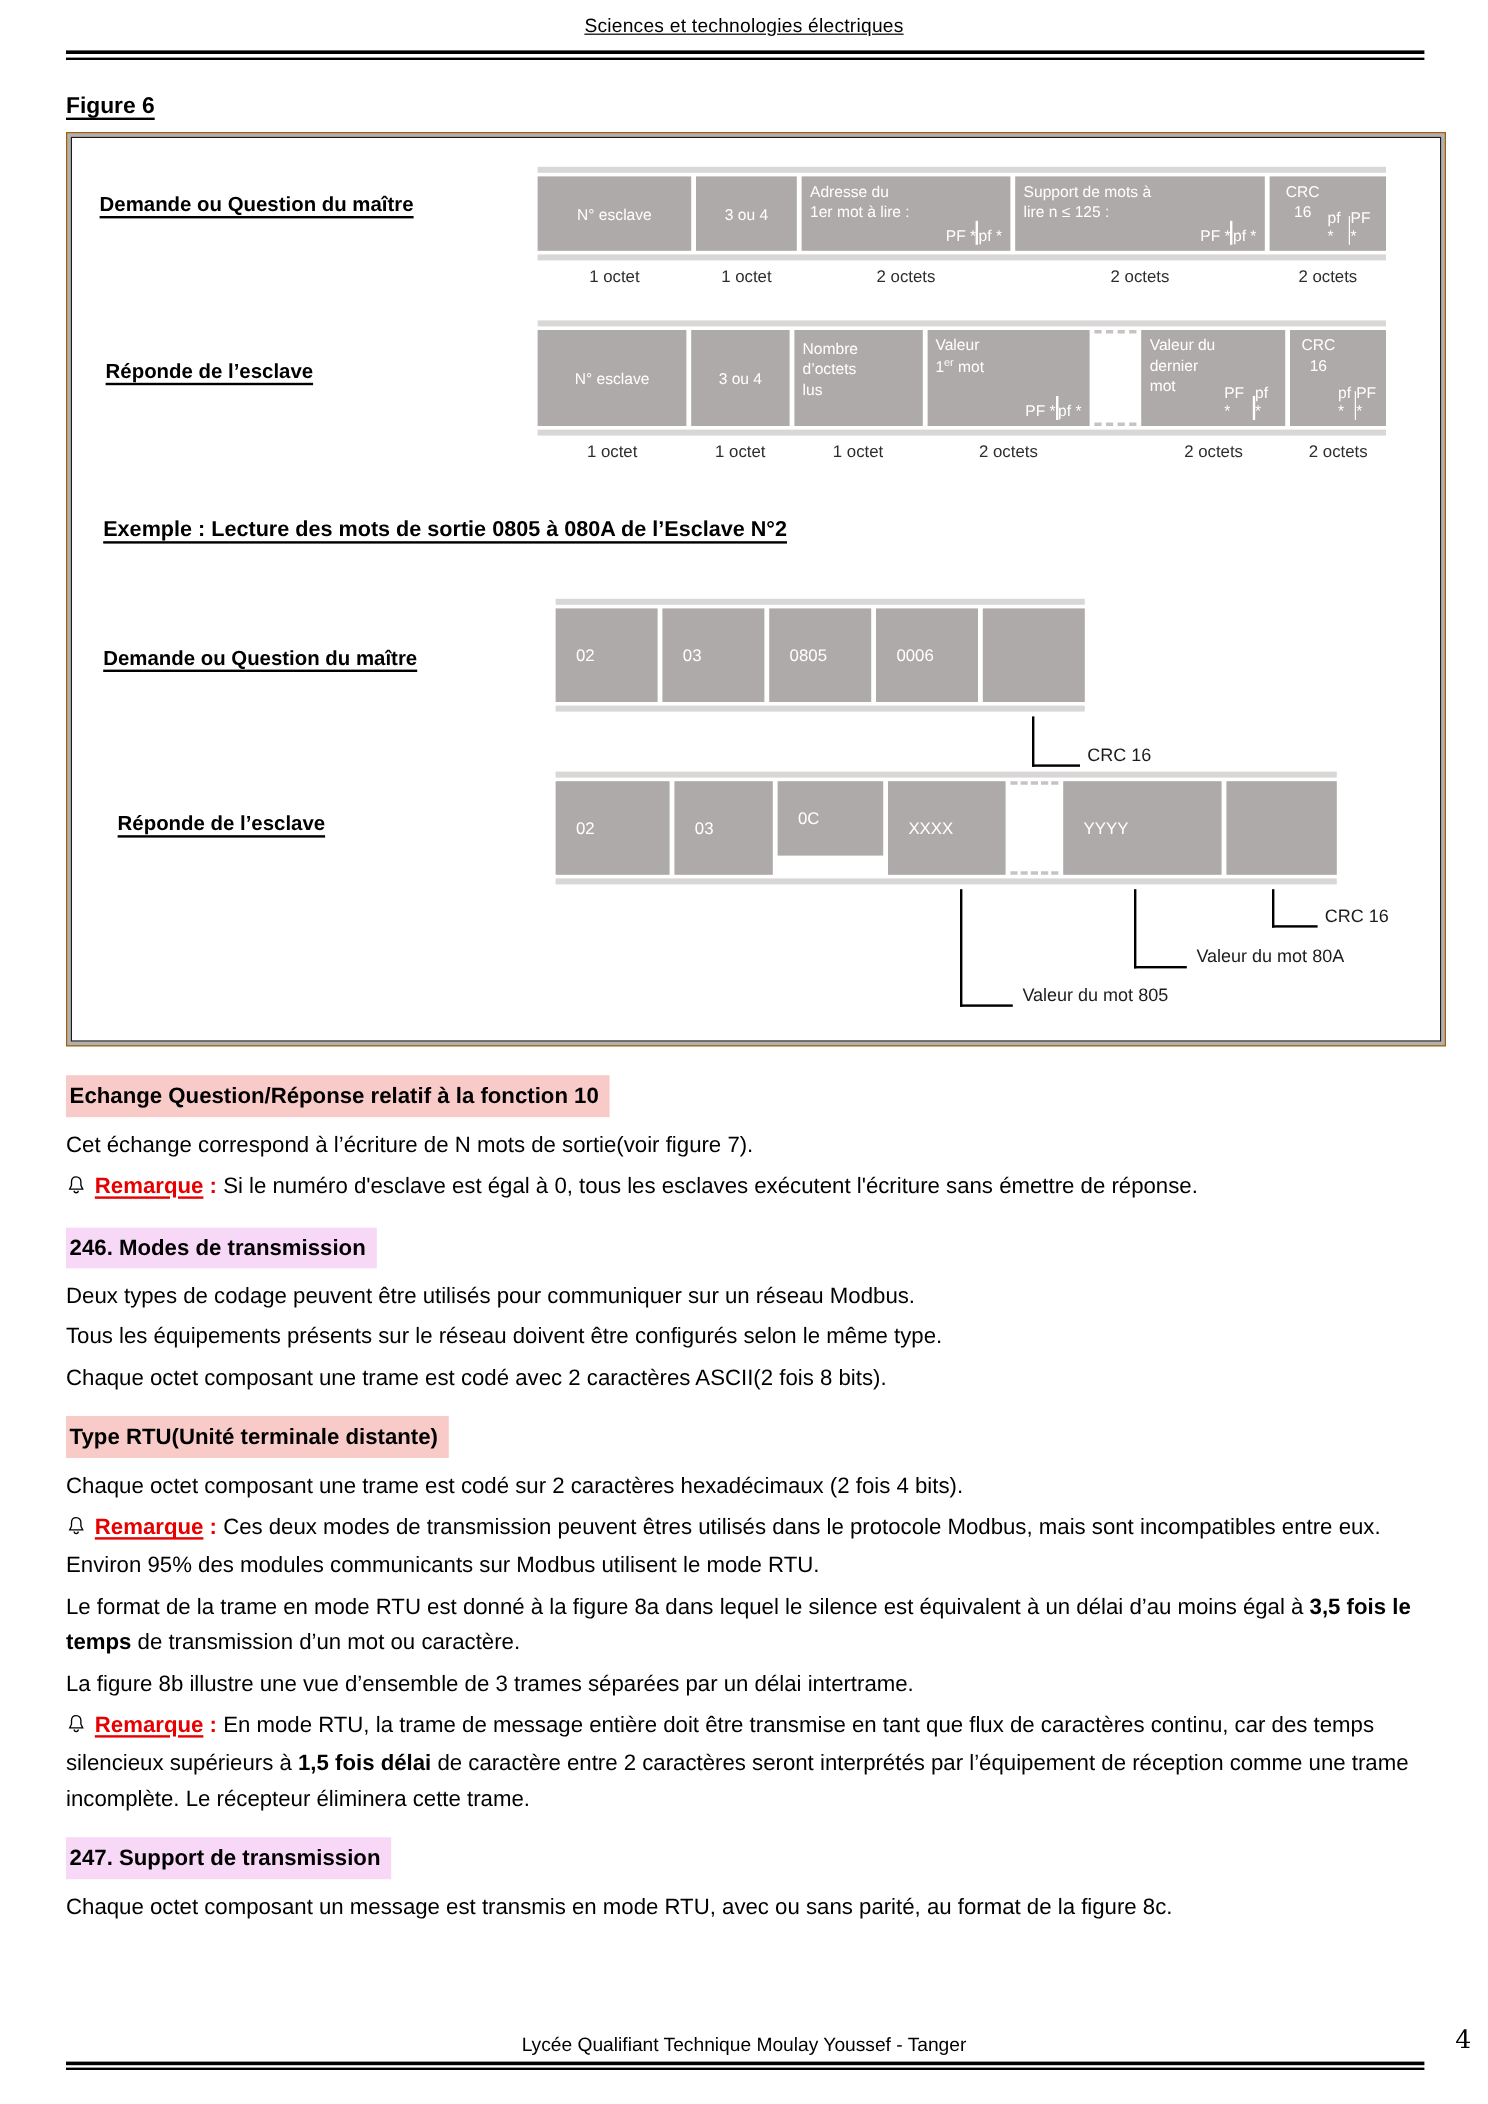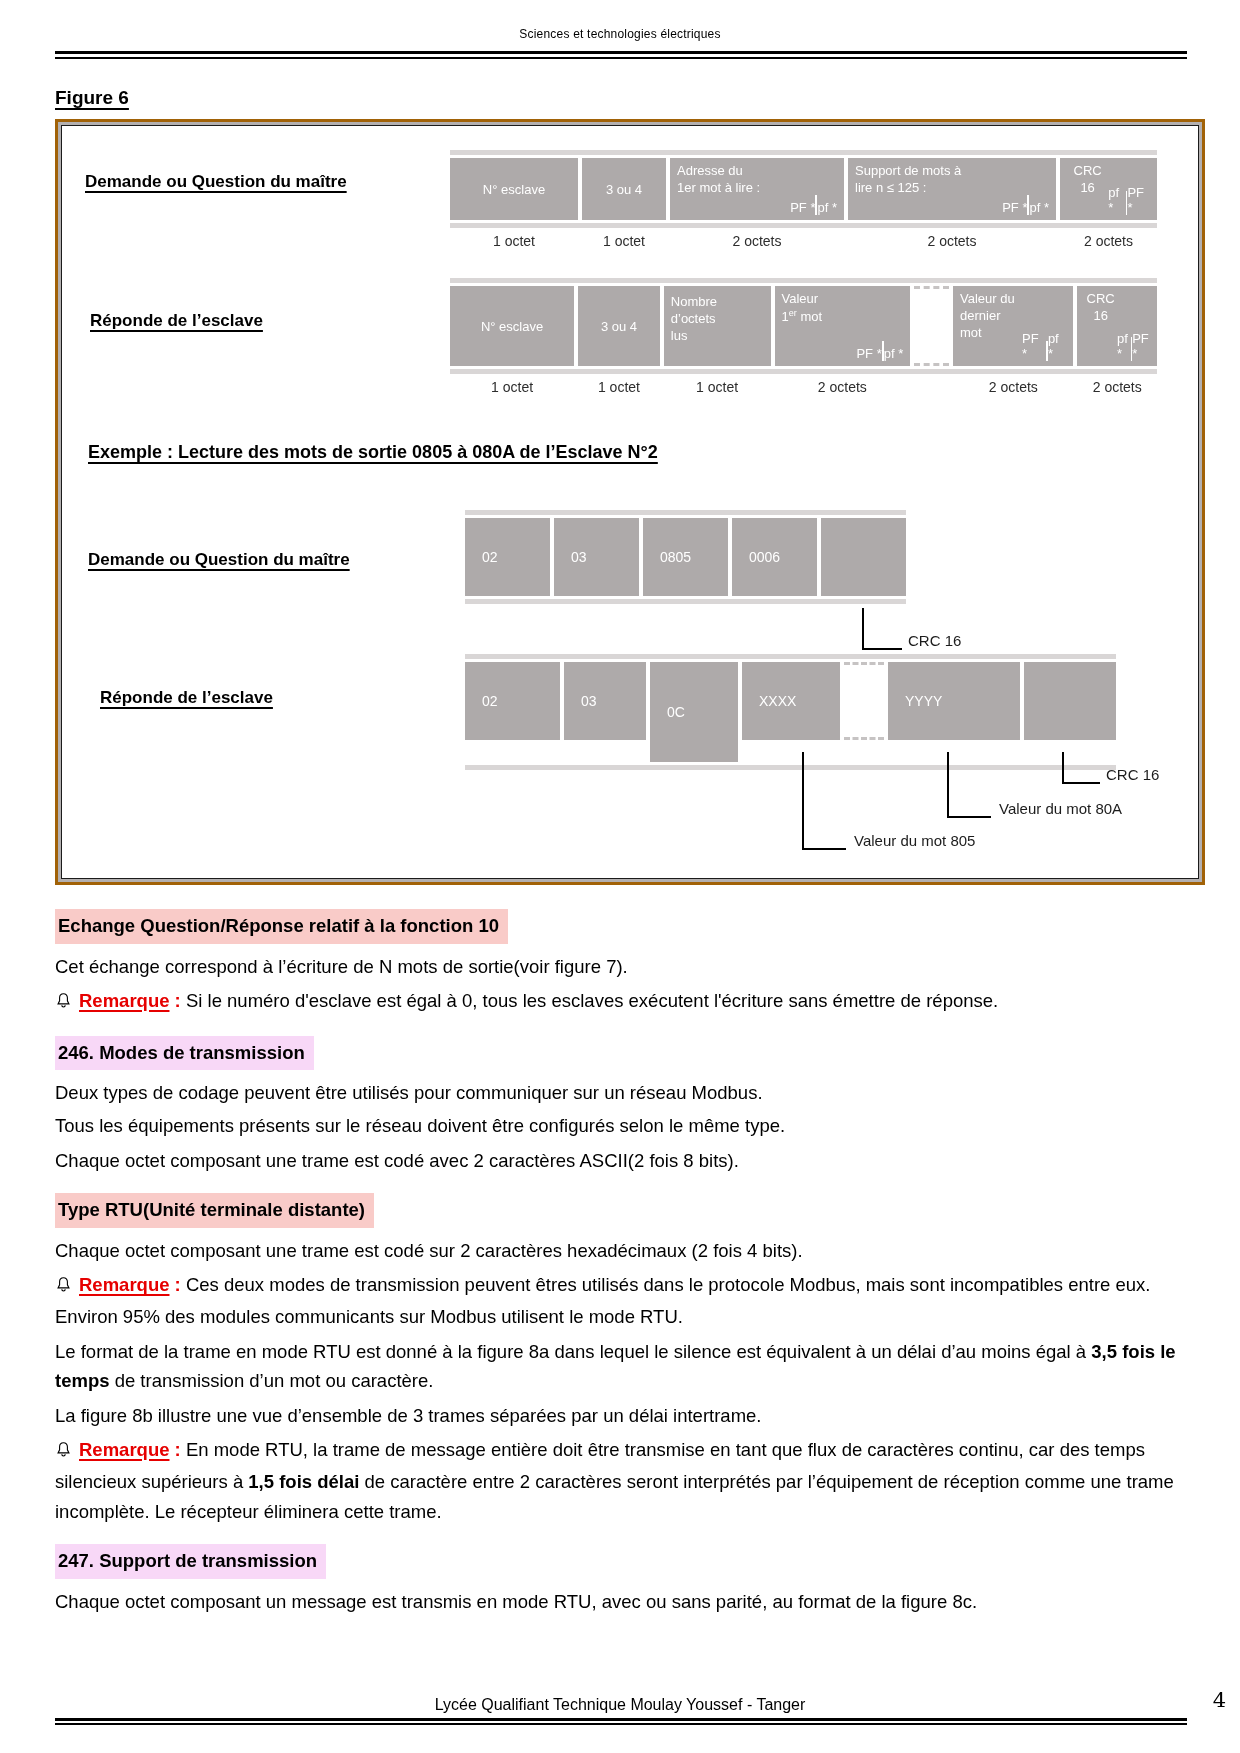--- a/index.html
+++ b/index.html
@@ -1,26 +1,26 @@
 <!DOCTYPE html>
 <html><head>
 <meta charset="utf-8">
 <style>
   html,body{margin:0;padding:0;}
   body{width:1240px;height:1753px;background:#ffffff;color:#000;
        font-family:"Liberation Sans",sans-serif;position:relative;overflow:hidden;}
 
   
-  .header-title{padding-top:27px;text-align:center;font-size:12px;letter-spacing:.2px;}
+  .header-title{padding-top:14px;text-align:center;font-size:16px;letter-spacing:.2px;text-decoration:underline;}
   .double-rule{margin:10px 53px 0 55px;border-top:3px solid #000;border-bottom:2px solid #000;height:3px;}
 
   
   .figure-caption{margin:28px 0 10px 55px;font-size:19px;font-weight:bold;
       text-decoration:underline;text-decoration-thickness:2px;text-underline-offset:4px;}
-  .figure-outer{margin:0 35px 0 55px;border:3px solid #a16207;background:#b3b0b0;padding:3px;}
+  .figure-outer{margin:0 35px 0 55px;border:1px solid #a16207;background:#b3b0b0;padding:3px;}
   .figure-inner{border:1px solid #1b1b1b;background:#fff;height:752px;position:relative;}
 
   .fig-label{position:absolute;font-size:17px;font-weight:bold;white-space:nowrap;
       text-decoration:underline;text-decoration-thickness:2px;text-underline-offset:4px;}
 
   .diagram{position:absolute;}
   .bar{height:5px;background:#d9d6d6;}
   .cells{display:flex;gap:4px;margin:3px 0;}
   .cell{background:#aeaaaa;color:#fff;font-size:13px;box-sizing:border-box;
         padding:5px 7px;display:flex;flex-direction:row;}
@@ -180,21 +180,21 @@
   </div>
   <div class="elbow" style="left:800px;top:482px;width:38px;height:40px;"></div>
   <div class="ann" style="left:846px;top:506px;">CRC 16</div>
 
   <div class="fig-label" style="left:38px;top:562px;">Réponde de l’esclave</div>
   <div class="diagram" style="left:403px;top:528px;width:651px;">
     <div class="bar"></div>
     <div class="cells">
       <div class="val-cell" style="width:95px;height:78px;">02</div>
       <div class="val-cell" style="width:82px;height:78px;">03</div>
-      <div class="val-cell" style="width:88px;height:100px;">0C</div>
+      <div class="val-cell" style="width:88px;height:62px;">0C</div>
       <div class="val-cell" style="width:98px;height:78px;">XXXX</div>
       <div class="gap-cell" style="width:40px;height:78px;"></div>
       <div class="val-cell" style="width:132px;height:78px;">YYYY</div>
       <div class="val-cell" style="width:92px;height:78px;"></div>
     </div>
     <div class="bar"></div>
   </div>
   <div class="elbow" style="left:740px;top:626px;width:42px;height:96px;"></div>
   <div class="ann" style="left:792px;top:706px;">Valeur du mot 805</div>
   <div class="elbow" style="left:885px;top:626px;width:42px;height:64px;"></div>

